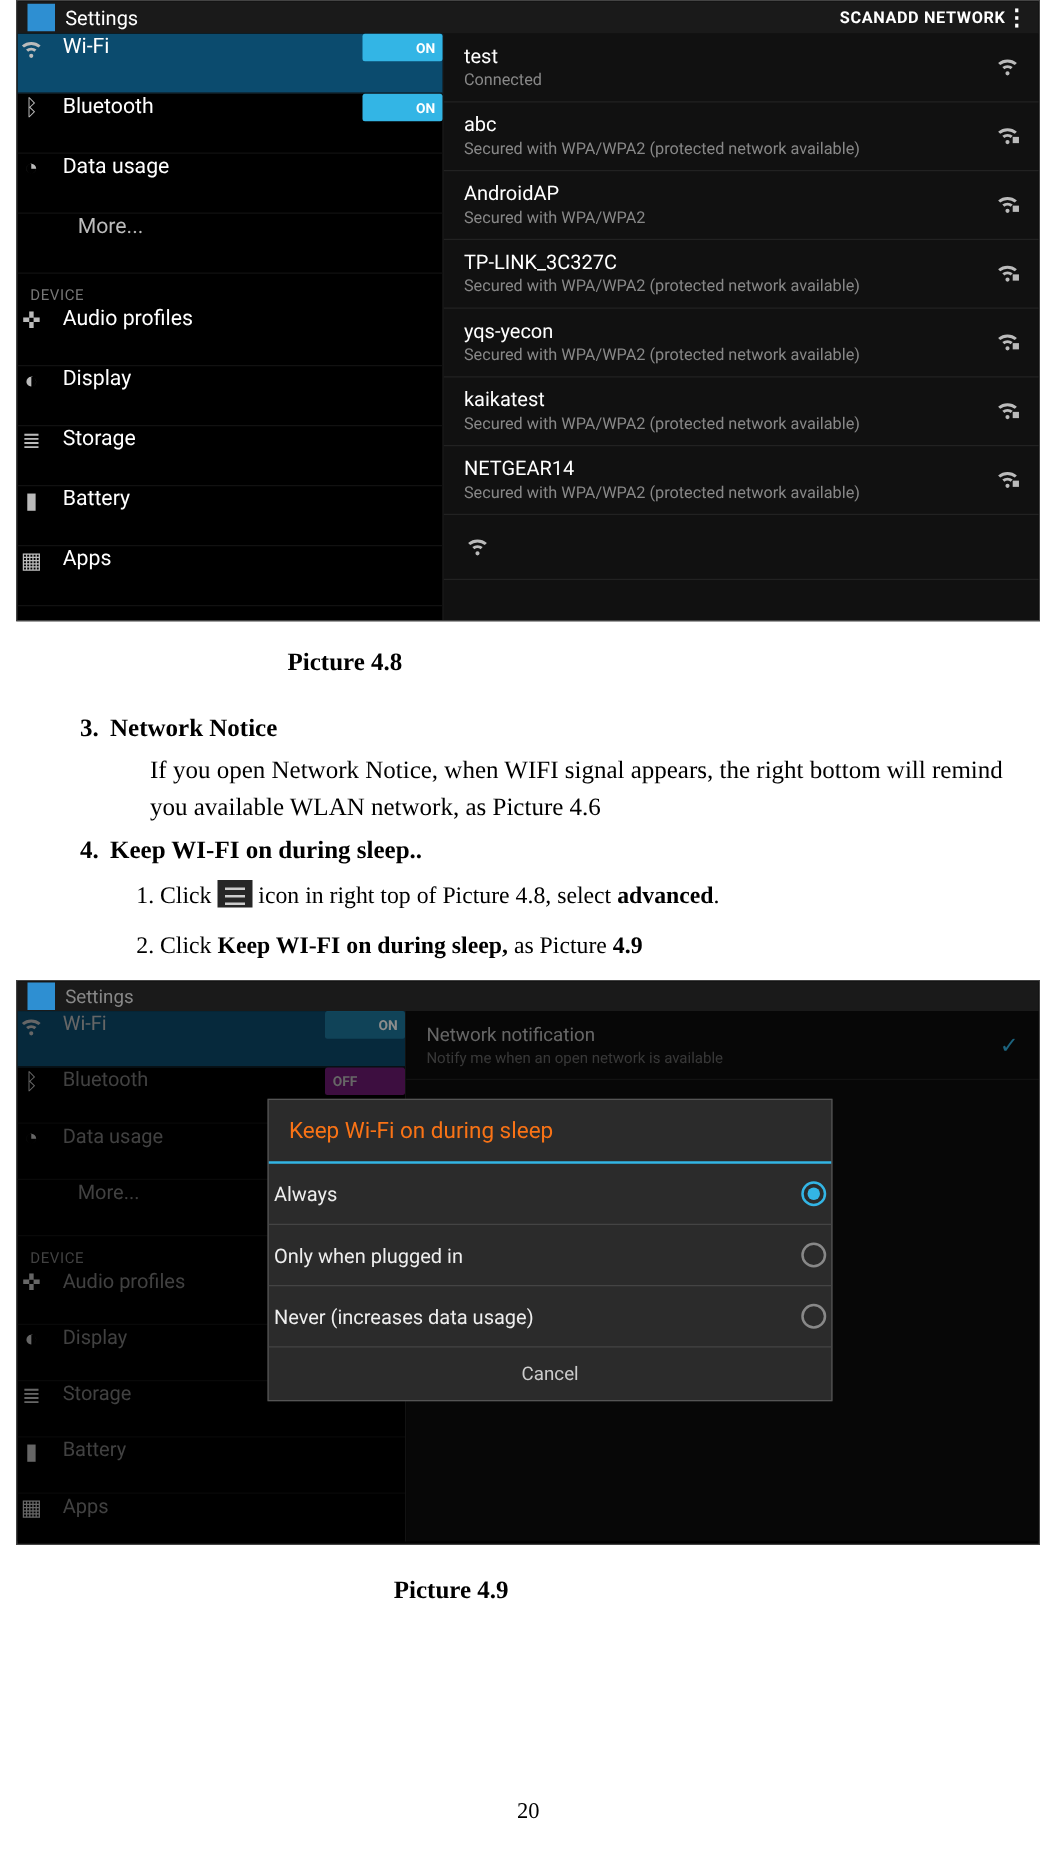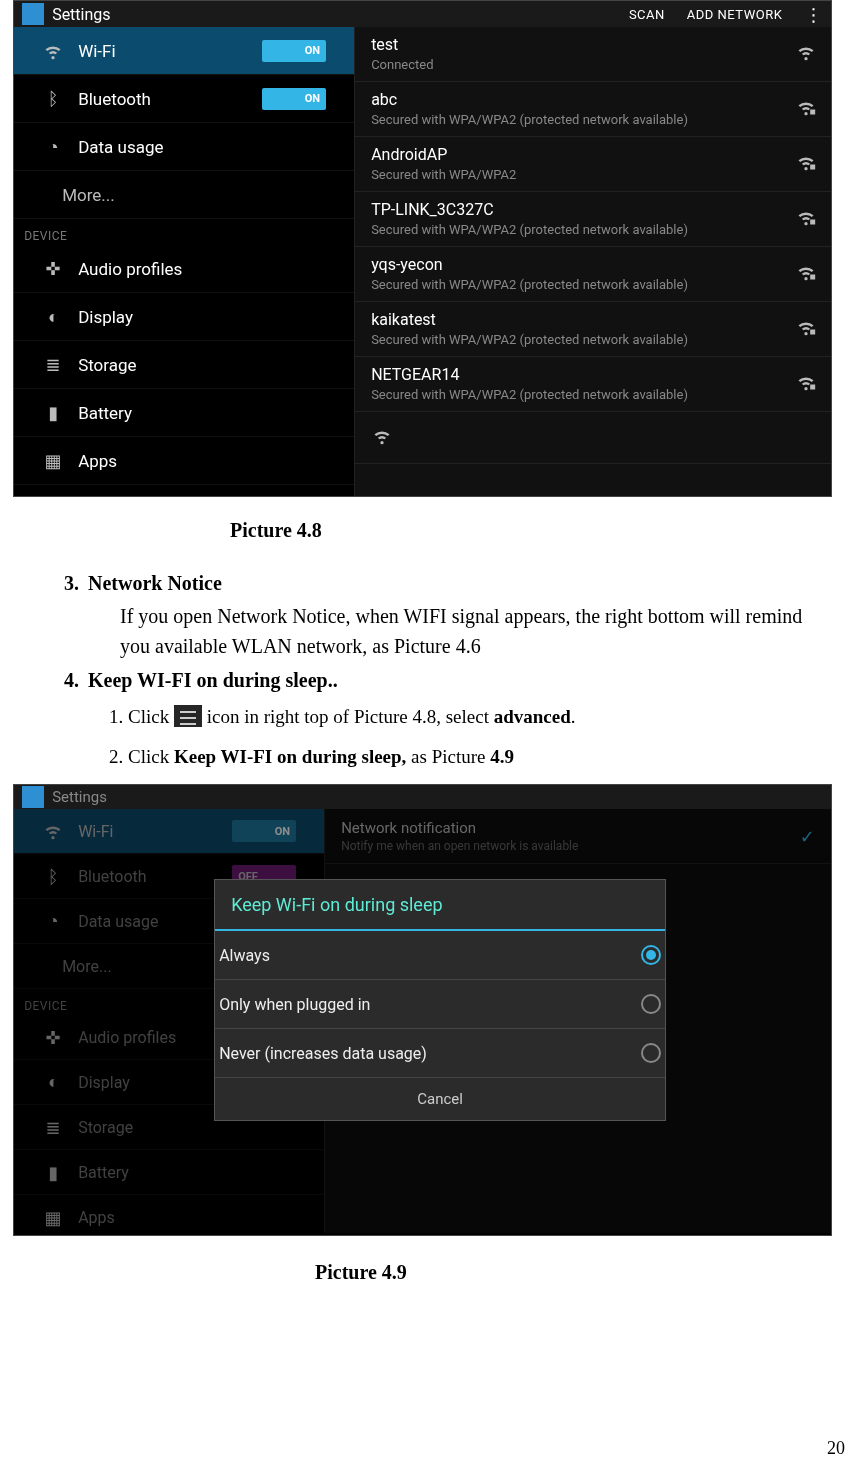--- a/index.html
+++ b/index.html
@@ -4,25 +4,25 @@
 <style>
 html,body{margin:0;padding:0;background:#fff;font-family:"Times New Roman",serif;color:#000}
 .page{width:845px;min-height:1479px;margin:0 auto;position:relative;padding:0 10px 0 10px;box-sizing:border-box}
 .screenshot{background:#000;border:1px solid #444;margin:0 auto;width:99%;font-family:Roboto,Arial,sans-serif;color:#fff;position:relative;overflow:hidden}
 
 
 .ss1{height:495px}
 .statusbar{height:26px;background:#1a1a1a;display:flex;align-items:center;padding:0 8px;font-size:16px}
 .statusbar .back-icon{width:22px;height:22px;background:#2e8fd2;display:inline-block;margin-right:8px}
 .statusbar .title{flex:1}
-.statusbar .act{font-size:13px;font-weight:400;margin-left:22px;letter-spacing:.5px}
+.statusbar .act{font-size:13px;font-weight:700;letter-spacing:.5px}
 .ss-body{display:flex;height:calc(100% - 26px)}
 .sidebar{width:340px;background:#000;border-right:1px solid #222}
 .content{flex:1;background:#111}
-.side-item{display:flex;align-items:center;height:47px;padding:0 28px;font-size:17px;border-bottom:1px solid #111}
+.side-item{display:flex;height:47px;padding:0 0;font-size:17px;border-bottom:1px solid #111}
 .side-item .ic{width:22px;height:22px;margin-right:14px;display:inline-flex;align-items:center;justify-content:center;color:#bbb;font-size:18px}
 .side-item.selected{background:#0b4b6e}
 .side-header{font-size:12px;color:#777;padding:10px 10px 2px;letter-spacing:.5px}
 .toggle{margin-left:auto;width:64px;height:22px;border-radius:2px;font-size:11px;font-weight:700;display:flex;align-items:center;justify-content:flex-end;padding:0 6px;box-sizing:border-box}
 .toggle.on{background:#33b5e5;color:#fff}
 .toggle.off{background:#701a75;color:#bbb;justify-content:flex-start}
 .more{padding-left:48px;color:#bbb}
 
 .net-item{padding:8px 14px 8px 16px;border-bottom:1px solid #222;display:flex;align-items:center;min-height:52px;box-sizing:border-box}
 .net-item .txt{flex:1}
@@ -50,28 +50,28 @@
 .ss2 .sidebar{width:310px}
 .ss2 .side-item{height:44px;color:#777;font-size:16px}
 .ss2 .content{position:relative;background:#0e0e0e}
 .adv-row{padding:10px 16px;border-bottom:1px solid #222;display:flex;align-items:center}
 .adv-row .t1{color:#bbb;font-size:15px}
 .adv-row .t2{color:#666;font-size:12px;margin-top:2px}
 .adv-row .chk{margin-left:auto;color:#33b5e5;font-size:18px}
 
 .overlay{position:absolute;left:0;right:0;top:0;bottom:0;background:rgba(0,0,0,.45);pointer-events:none}
 .dialog{position:absolute;left:200px;top:70px;width:450px;background:#2b2b2b;border:1px solid #555;font-size:16px}
-.dialog .dtitle{color:#5eead4;padding:14px 16px;border-bottom:2px solid #33b5e5;font-size:18px}
+.dialog .dtitle{color:#f97316;padding:14px 16px;border-bottom:2px solid #33b5e5;font-size:18px}
 .dialog .dopt{padding:14px 4px;border-bottom:1px solid #444;display:flex;align-items:center;color:#eee}
 .dialog .radio{margin-left:auto;width:16px;height:16px;border:2px solid #888;border-radius:50%;display:inline-block;position:relative}
 .dialog .radio.on{border-color:#33b5e5}
 .dialog .radio.on::after{content:"";position:absolute;inset:3px;border-radius:50%;background:#33b5e5}
 .dialog .dcancel{text-align:center;padding:12px 0;color:#ccc;font-size:15px}
 
-.pagenum{position:absolute;bottom:20px;width:100%;left:0;text-align:right;font-size:18px}
+.pagenum{position:absolute;bottom:20px;width:100%;left:0;text-align:center;font-size:18px}
 
 svg.wifi{width:20px;height:20px}
 </style>
 </head>
 <body>
 
 <div class="page">
 
   <div class="screenshot ss1">
     <div class="statusbar">

